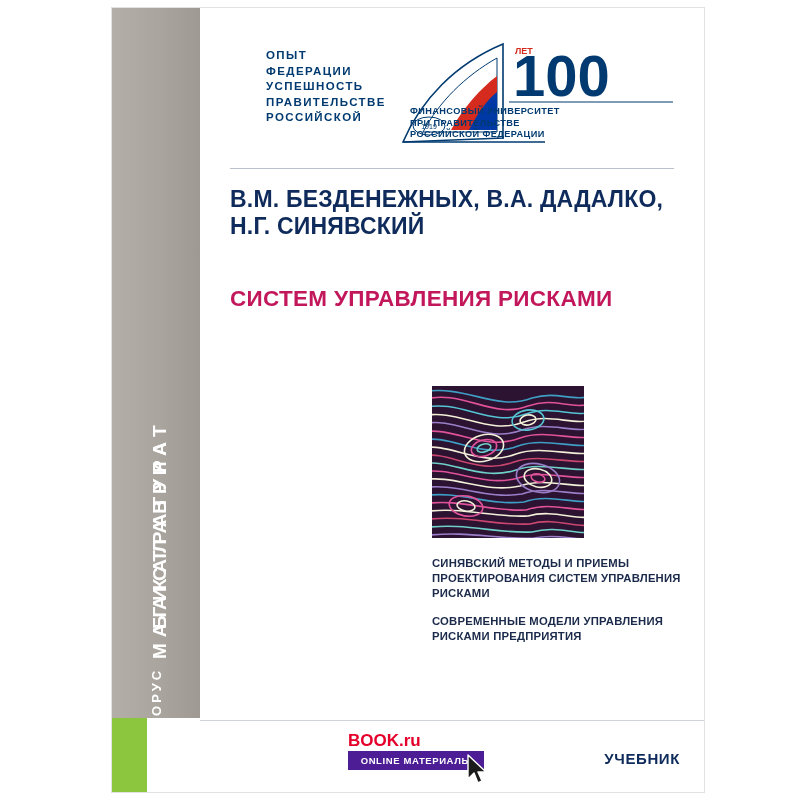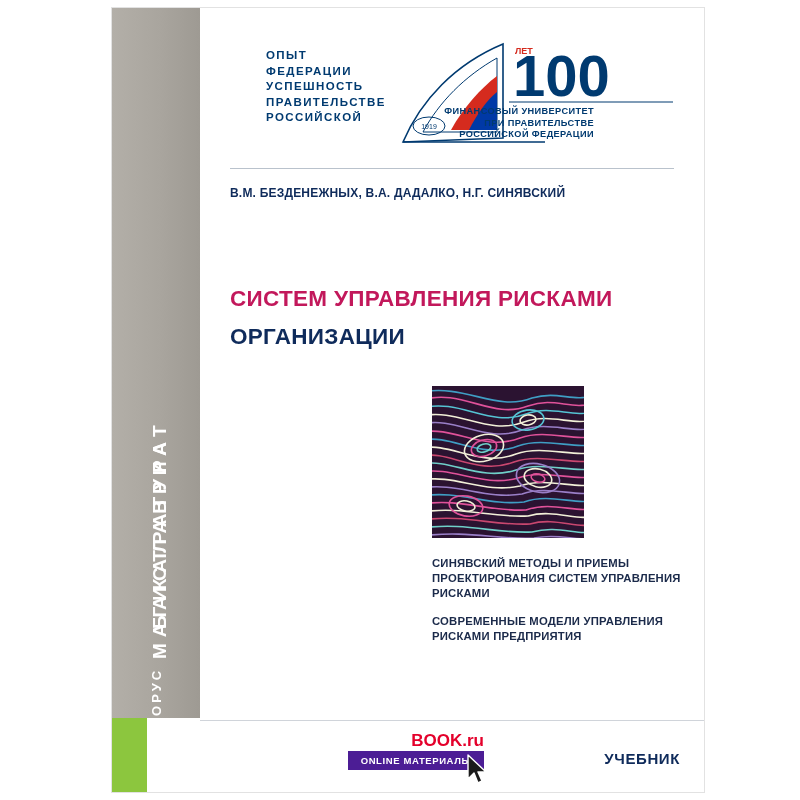--- a/index.html
+++ b/index.html
@@ -121,46 +121,46 @@
   }
   .logo100 {
     position: absolute;
     left: 185px;
     top: 0px;
     width: 300px;
     height: 120px;
   }
   .fin-univ-text {
     position: absolute;
-    left: 204px;
+    left: 210px;
     top: 72px;
     width: 190px;
     color: #003a70;
     font-size: 9.2px;
     font-weight: bold;
     letter-spacing: 0.4px;
     line-height: 11.5px;
-    text-align: right;
+    text-align: left;
   }
   .hr-top {
     position: absolute;
     left: 30px;
     top: 160px;
     width: 444px;
     height: 1px;
     background: #b9c2cc;
   }
   
   .authors {
     position: absolute;
     left: 30px;
     top: 178px;
     width: 450px;
     color: #0f2b5b;
-    font-size: 12px;
+    font-size: 23px;
     font-weight: bold;
     letter-spacing: 0.2px;
   }
   
   .title1 {
     position: absolute;
     left: 30px;
     top: 240px;
     color: #c2185b;
     font-size: 29px;
@@ -226,21 +226,21 @@
     height: 42px;
   }
   .bookru-top {
     position: absolute;
     left: 0; top: 0;
     width: 136px; height: 22px;
     background: #ffffff;
     color: #e4002b;
     font-size: 17px;
     font-weight: bold;
-    text-align: right;
+    text-align: left;
     line-height: 22px;
   }
   .bookru-bottom {
     position: absolute;
     left: 0; top: 21px;
     width: 136px; height: 19px;
     background: #4c1d95;
     color: #ffffff;
     font-size: 9.5px;
     font-weight: bold;
@@ -314,21 +314,20 @@
           <div>ПРИ ПРАВИТЕЛЬСТВЕ</div>
           <div>РОССИЙСКОЙ ФЕДЕРАЦИИ</div>
         </div>
       </div>
 
       <div class="hr-top"></div>
 
       <div class="authors">В.М. БЕЗДЕНЕЖНЫХ, В.А. ДАДАЛКО, Н.Г. СИНЯВСКИЙ</div>
 
       <div class="title2">СИСТЕМ УПРАВЛЕНИЯ РИСКАМИ</div>
-      <div class="title3">ОРГАНИЗАЦИИ</div>
 
       <div class="artwork">
         <svg width="152" height="152" viewBox="0 0 152 152" xmlns="http://www.w3.org/2000/svg">
           <defs>
             <clipPath id="clipArt">
                 <rect x="0" y="0" width="152" height="152"></rect>
               </clipPath>
           </defs>
           <g clip-path="url(#clipArt)">
             <rect x="0" y="0" width="152" height="152" fill="#2b1331"></rect>

